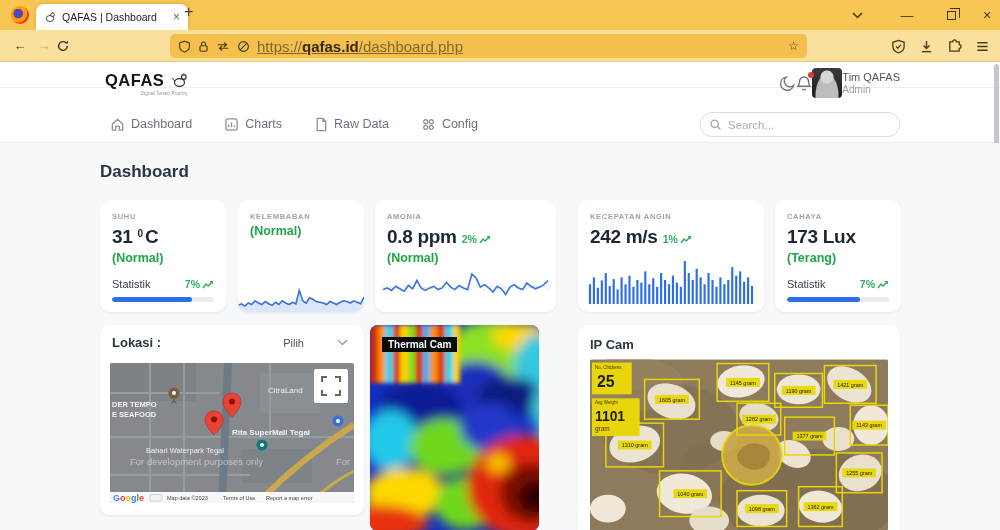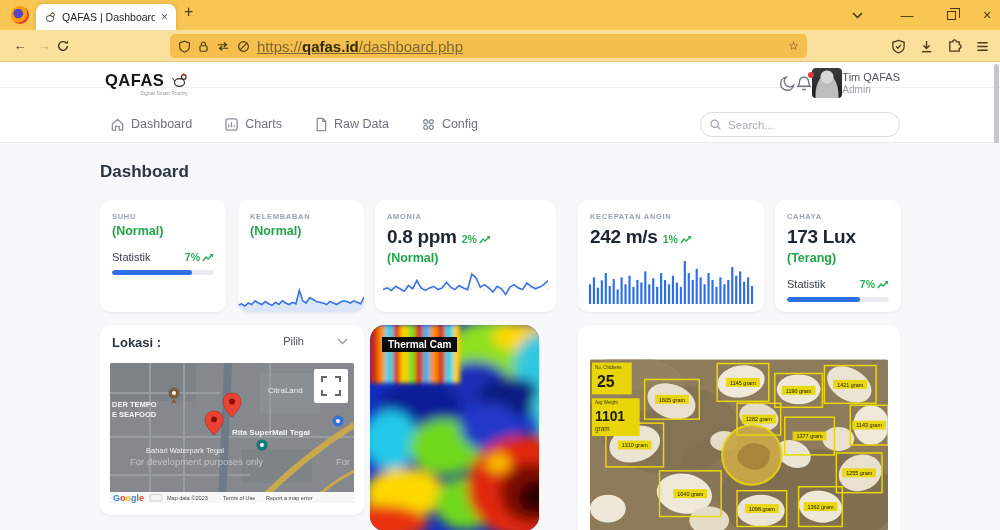--- a/index.html
+++ b/index.html
@@ -4,21 +4,21 @@
 <style>
   * { margin:0; padding:0; box-sizing:border-box; }
   body { background:#ddd; font-family:"Liberation Sans", sans-serif; }
   .screen { position:relative; width:1000px; height:530px; overflow:hidden; background:#fff; }
   svg { font-family:"Liberation Sans", sans-serif; display:block; }
 
   
   .titlebar { position:absolute; left:0; top:0; width:1000px; height:30px; background:#f8c653; }
   .fx-logo { position:absolute; left:11px; top:6px; width:18px; height:18px; border-radius:50%;
     background: radial-gradient(circle at 40% 42%, #5347c0 0 30%, #ff9a00 34% 58%, #e43711 62% 100%); }
-  .tab { position:absolute; left:36px; top:4px; width:140px; height:26px; background:#fff;
+  .tab { position:absolute; left:36px; top:4px; width:152px; height:26px; background:#fff;
     border-radius:8px 8px 0 0; display:flex; align-items:center; padding:0 8px; gap:6px;
     box-shadow:0 0 4px rgba(120,80,0,.25); }
   .tab-title { font-size:10.5px; color:#202124; white-space:nowrap; overflow:hidden; flex:1; }
   .tab-close { font-size:12px; color:#5f6368; cursor:default; }
   .newtab { position:absolute; left:184px; top:3px; font-size:16px; color:#4a3c14; }
   .win-ctl { position:absolute; top:7px; height:16px; display:flex; align-items:center; justify-content:center; width:22px; color:#433510; }
   .ctl-min { left:896px; font-size:13px; }
   .ctl-restore { left:940px; }
   .restore-box { position:relative; width:9px; height:9px; border:1.2px solid #433510; background:#f8c653; }
   .restore-box::before { content:""; position:absolute; left:2px; top:-4px; width:9px; height:9px; border:1.2px solid #433510; border-bottom:none; border-left:none; }
@@ -80,26 +80,26 @@
   .bar { margin-top:7px; height:5px; border-radius:3px; background:#e8ebf0; overflow:hidden; }
   .bar i { display:block; height:100%; background:#2e6fe8; border-radius:3px; }
   .spark { position:absolute; }
   .spark svg { width:100%; height:100%; }
   .spark-area { left:0; right:0; bottom:0; height:40px; }
   .spark-line { left:8px; right:8px; bottom:6px; height:44px; }
   .spark-bars { left:10px; right:10px; bottom:8px; height:46px; }
 
   
   .lokasi-card { left:100px; top:182px; width:264px; height:190px; }
-  .lokasi-head { display:flex; align-items:flex-start; padding:10px 14px 6px 12px; }
+  .lokasi-head { display:flex; align-items:center; padding:10px 14px 6px 12px; }
   .lokasi-title { font-size:13px; font-weight:bold; color:#2b3440; }
   .lokasi-select { margin-left:auto; display:flex; align-items:center; gap:33px; font-size:11px; color:#4a5056; padding-right:2px; }
   .map-wrap { position:absolute; left:10px; top:38px; width:244px; height:140px; overflow:hidden; border-radius:2px; }
 
-  .thermal-card { left:370px; top:182px; width:169px; height:206px; border-radius:15px; box-shadow:0 1px 3px rgba(25,40,70,.07); position:absolute; overflow:hidden; }
+  .thermal-card { left:370px; top:182px; width:169px; height:206px; border-radius:8px; box-shadow:0 1px 3px rgba(25,40,70,.07); position:absolute; overflow:hidden; }
   .thermal-label { position:absolute; left:12px; top:12px; background:#0a0a0a; color:#fff; font-size:10px; font-weight:bold; padding:2px 6px; }
 
   .ipcam-card { left:578px; top:182px; width:322px; height:240px; padding:12px; }
   .ipcam-title { font-size:13px; font-weight:bold; color:#2b3440; }
   .ipcam-img { position:absolute; left:12px; top:34px; width:298px; height:172px; overflow:hidden; border-radius:2px; }
 </style>
 </head>
 <body>
 
 <div class="screen">
@@ -246,20 +246,25 @@
       <input type="text" placeholder="Search..." style="">
     </div>
   </div>
   <div class="scroll-thumb"></div>
 
   <div class="main">
     <div class="page-title">Dashboard</div>
 
     <div class="card stat-card c1">
       <div class="stat-label">SUHU</div>
+      <div class="stat-value-row">
+        <span class="stat-value">31</span>
+          <span class="stat-sup">0</span>
+          <span class="stat-value">C</span>
+      </div>
       <div class="stat-status">(Normal)</div>
       <div class="stat-row">
         <span>Statistik</span>
         <span class="stat-pct">
             <span>7%</span>
           <svg width="12" height="9" viewBox="0 0 12 9">
               <polyline points="1,8 4,4 6.2,6 10.5,1.5" fill="none" stroke="#2fae5a" stroke-width="1.5"></polyline>
               <path d="M7.5,1 h3.5 v3.5 z" fill="#2fae5a"></path>
             </svg>
         </span>
@@ -493,20 +498,21 @@
           <rect x="60" y="0" width="8" height="58" fill="#ff8c00"></rect>
           <rect x="68" y="0" width="7" height="58" fill="#d42a10"></rect>
           <rect x="75" y="0" width="8" height="58" fill="#2ad4e8"></rect>
           <rect x="83" y="0" width="7" height="58" fill="#ffd000"></rect>
         </g>
       </svg>
       <div class="thermal-label">Thermal Cam</div>
     </div>
 
     <div class="card ipcam-card">
+      <div class="ipcam-title">IP Cam</div>
       <div class="ipcam-img">
         <svg width="298" height="172" viewBox="0 0 300 172">
           <rect width="300" height="172" fill="#8d7b5b"></rect>
           <ellipse cx="80" cy="70" rx="70" ry="45" fill="#7a6a4c" opacity="0.45"></ellipse>
           <ellipse cx="220" cy="140" rx="90" ry="50" fill="#6f5f43" opacity="0.4"></ellipse>
           <ellipse cx="40" cy="25" rx="55" ry="28" fill="#9a8766" opacity="0.5"></ellipse>
           <ellipse cx="150" cy="110" rx="60" ry="35" fill="#7d6c4e" opacity="0.35"></ellipse>
 
           <g>
             <ellipse cx="45" cy="85" rx="26" ry="18" fill="#ece4d2" transform="rotate(-15 45 85)"></ellipse>

